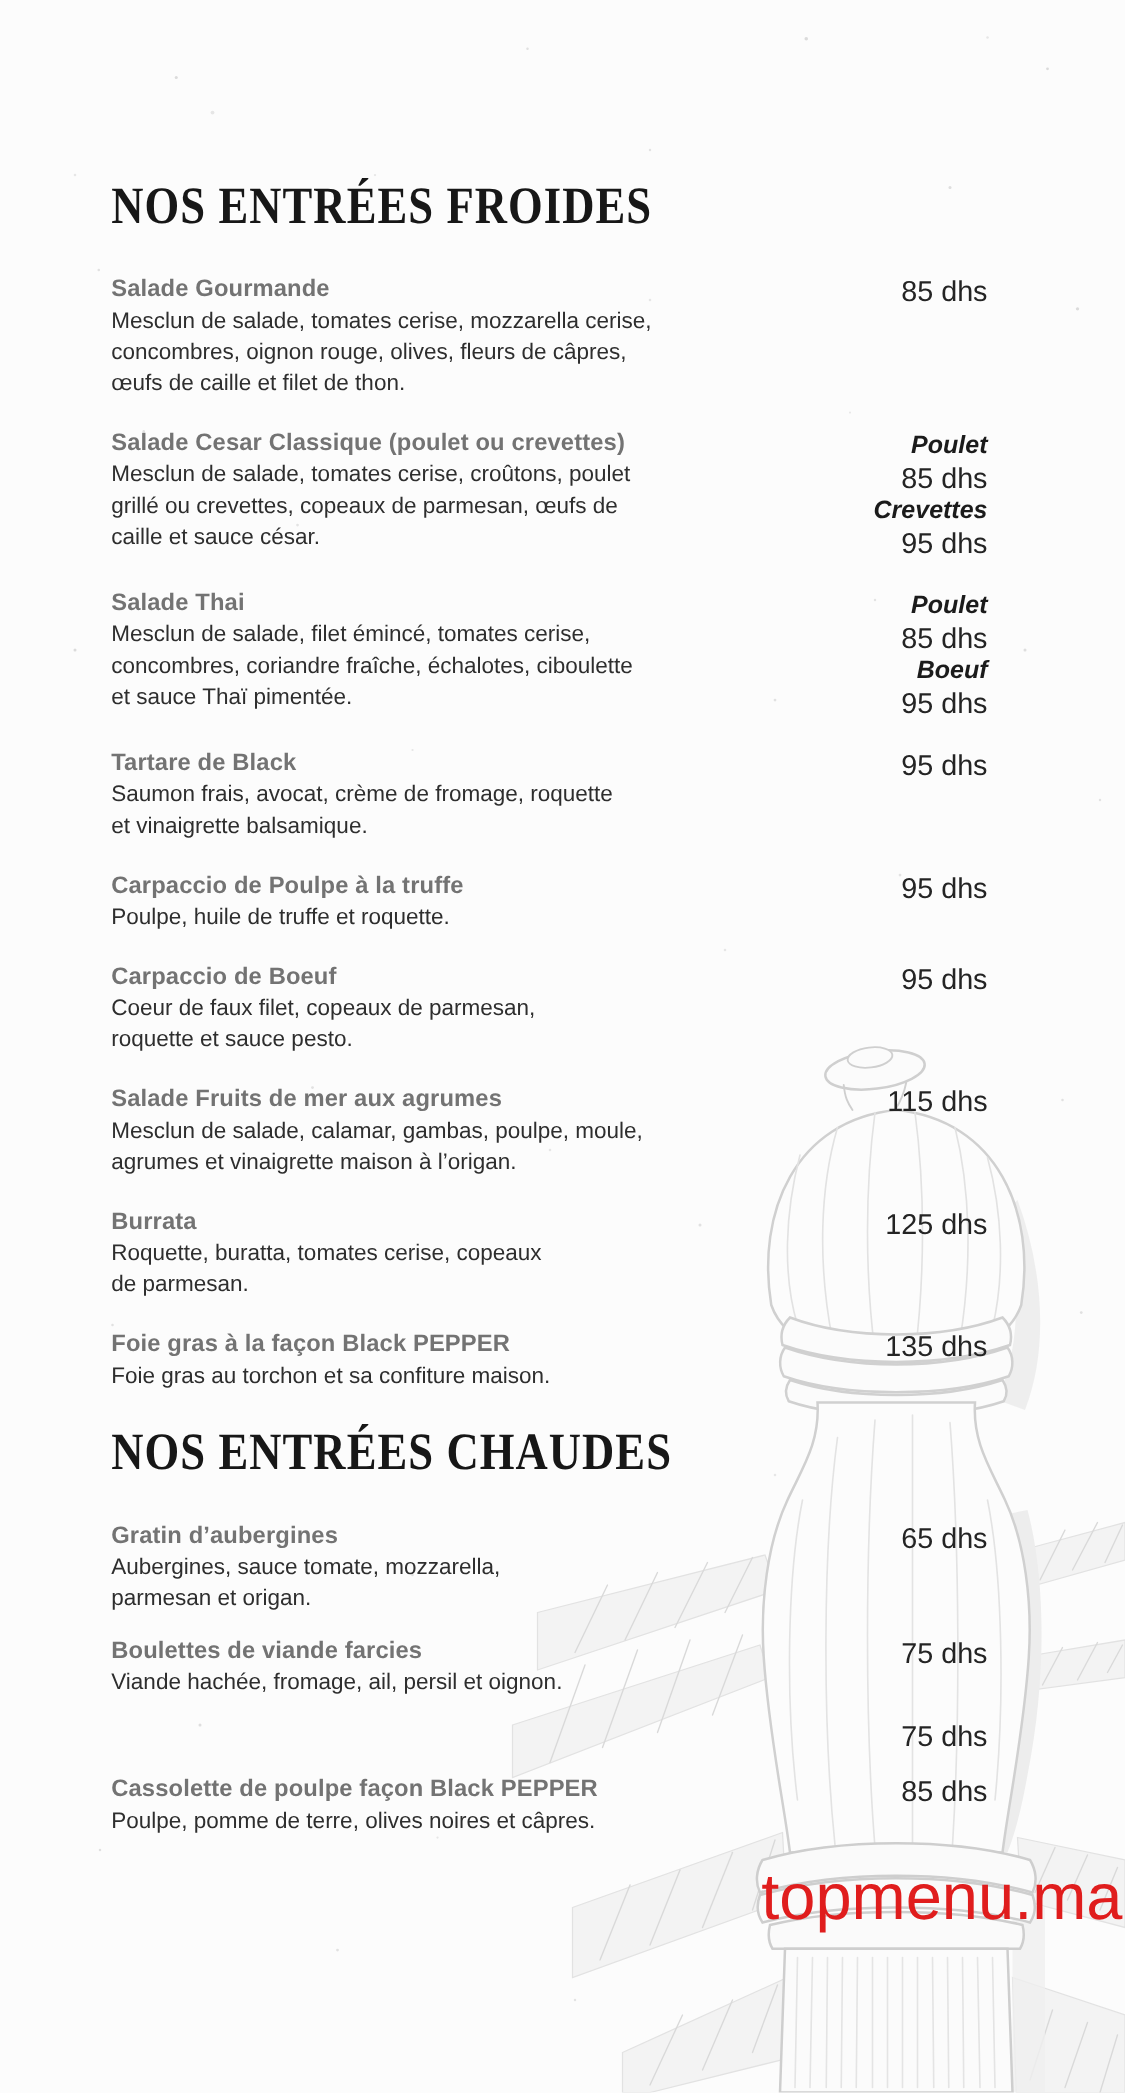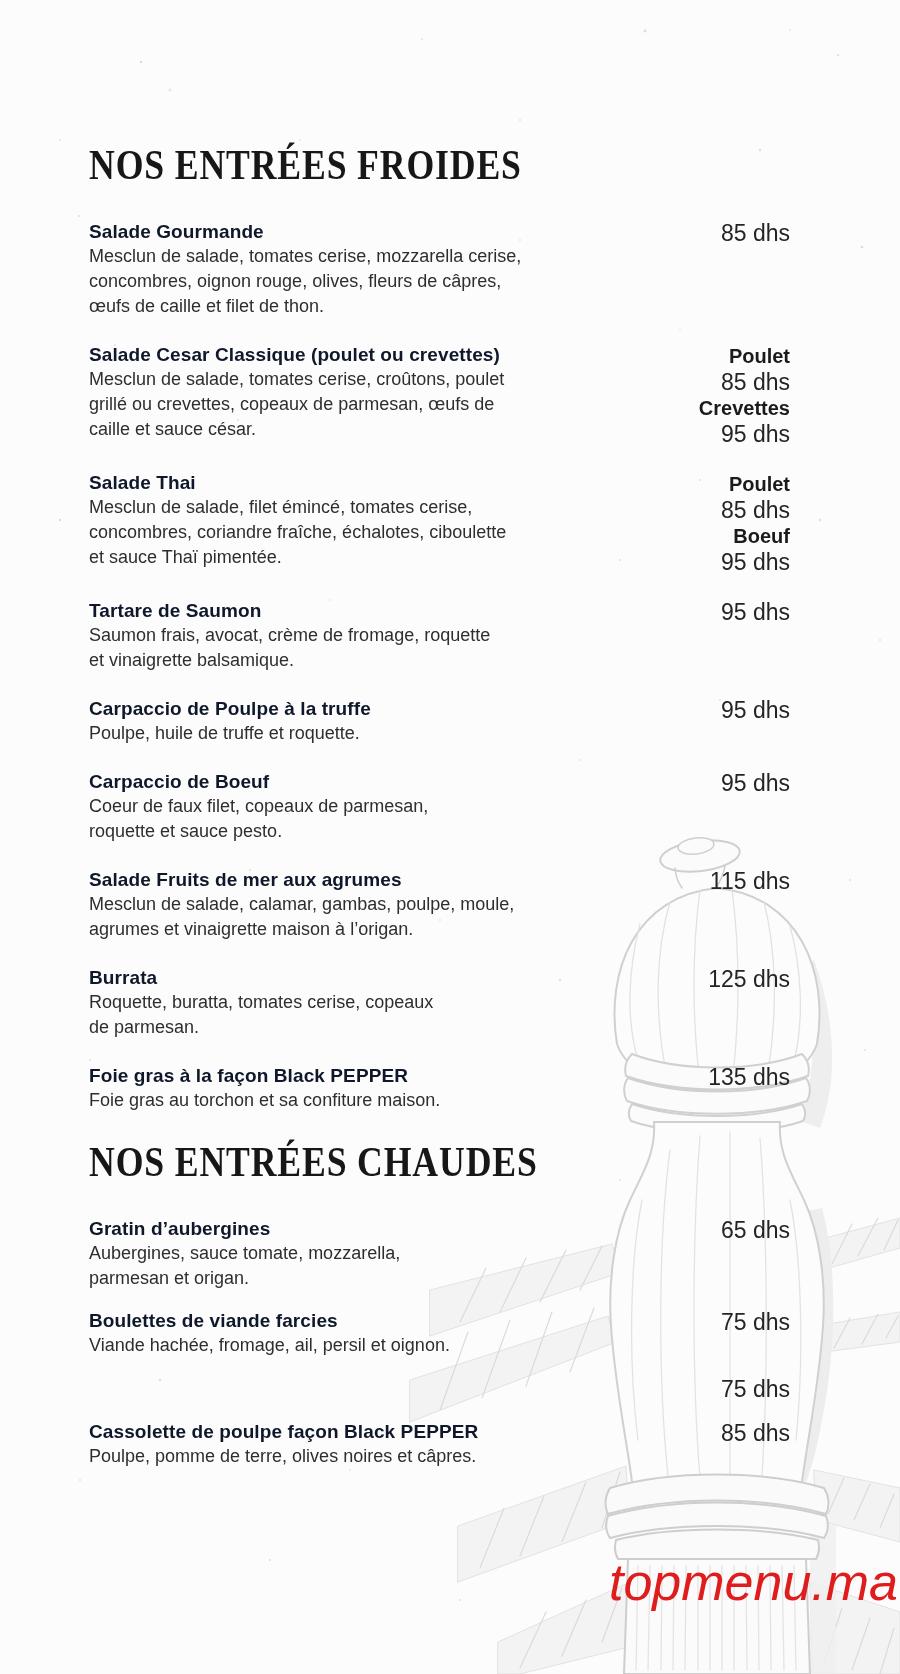--- a/index.html
+++ b/index.html
@@ -15,28 +15,28 @@
     margin:0 0 30px 0;
     font-family:"Liberation Serif",serif;
     font-weight:700;font-size:42px;line-height:50px;
     color:#171717;letter-spacing:1px;white-space:nowrap;
     transform:scaleX(.85);transform-origin:left center;
   }
   .menu-section.second .section-title{margin-top:10px;}
   .menu-item{display:flex;align-items:flex-start;margin-bottom:24px;}
   .menu-section.second .menu-item{margin-bottom:18px;}
   .item-left{width:520px;flex-shrink:0;}
-  .item-name{margin:0;font-size:19px;line-height:24px;font-weight:700;color:#0f172a;letter-spacing:.1px;}
+  .item-name{margin:0;font-size:19px;line-height:24px;font-weight:700;color:#737373;letter-spacing:.1px;}
   .item-desc{margin:0;font-size:18px;line-height:25px;font-weight:400;color:#2e2e2e;white-space:pre-line;}
   .item-prices{flex:1;text-align:right;color:#242424;}
-  .price-label{font-size:20px;line-height:26px;font-weight:700;color:#1b1b1b;}
+  .price-label{font-size:20px;line-height:26px;font-weight:700;color:#1b1b1b;font-style:italic;}
   .price-value{font-size:23px;line-height:26px;font-weight:400;color:#242424;}
   #watermark{
-    position:absolute;z-index:2;top:1556px;right:2px;
-    font-size:52px;line-height:52px;font-weight:400;letter-spacing:0;font-style:italic;
+    position:absolute;z-index:2;top:1492px;right:2px;
+    font-size:52px;line-height:52px;font-weight:400;letter-spacing:0;
   }
 </style>
 </head>
 <body>
 
 <svg id="bg-art" width="900" height="1674" viewBox="0 0 900 1674" aria-hidden="true">
 
   <g fill="#8f8f8f">
     <circle cx="141" cy="62" r="1.2" opacity=".3"></circle>
       <circle cx="422" cy="39" r="1" opacity=".25"></circle>
@@ -226,21 +226,21 @@
         </div>
         <div class="item-prices">
           <div class="price-label">Poulet</div>
           <div class="price-value">85 dhs</div>
           <div class="price-label">Boeuf</div>
           <div class="price-value">95 dhs</div>
         </div>
       </div>
       <div class="menu-item">
         <div class="item-left">
-          <h2 class="item-name">Tartare de Saumon</h2>
+          <h2 class="item-name">Tartare de Black</h2>
           <p class="item-desc">Saumon frais, avocat, crème de fromage, roquette
 et vinaigrette balsamique.</p>
         </div>
         <div class="item-prices">
           <div class="price-value">95 dhs</div>
         </div>
       </div>
       <div class="menu-item">
         <div class="item-left">
           <h2 class="item-name">Carpaccio de Poulpe à la truffe</h2>

